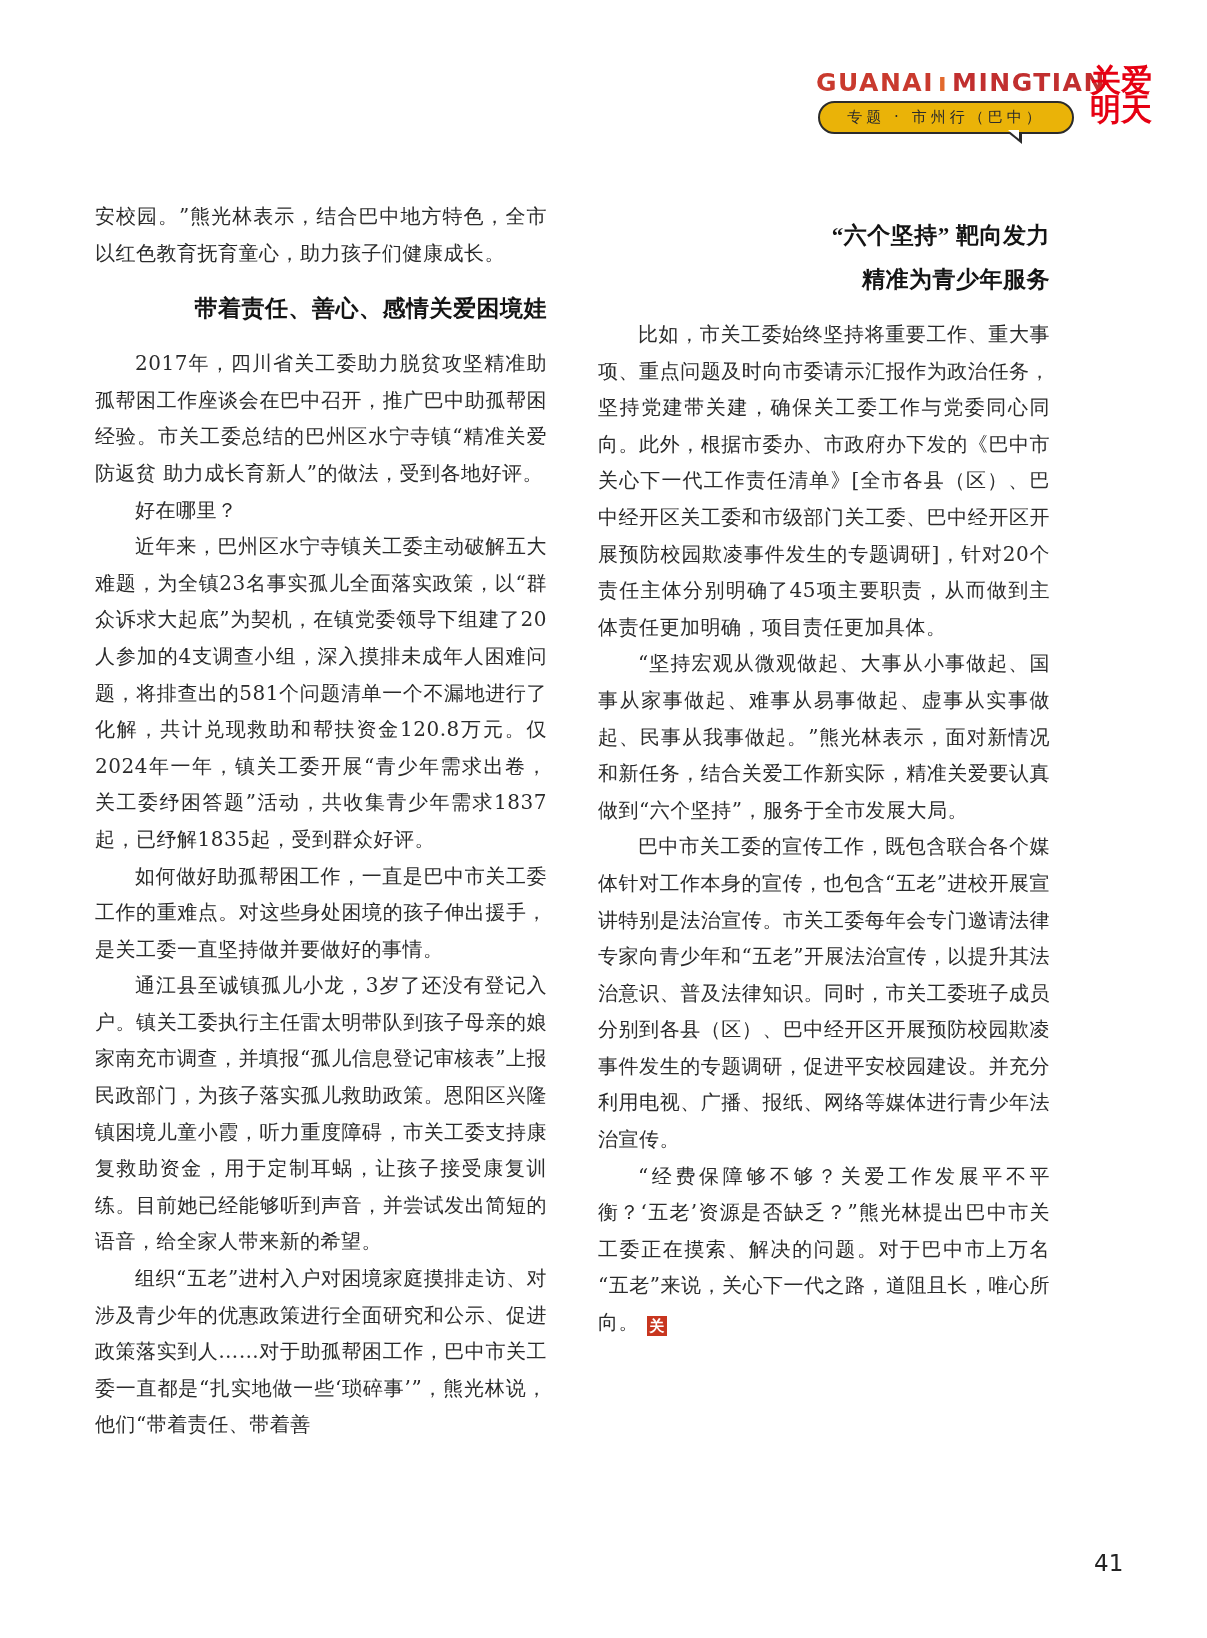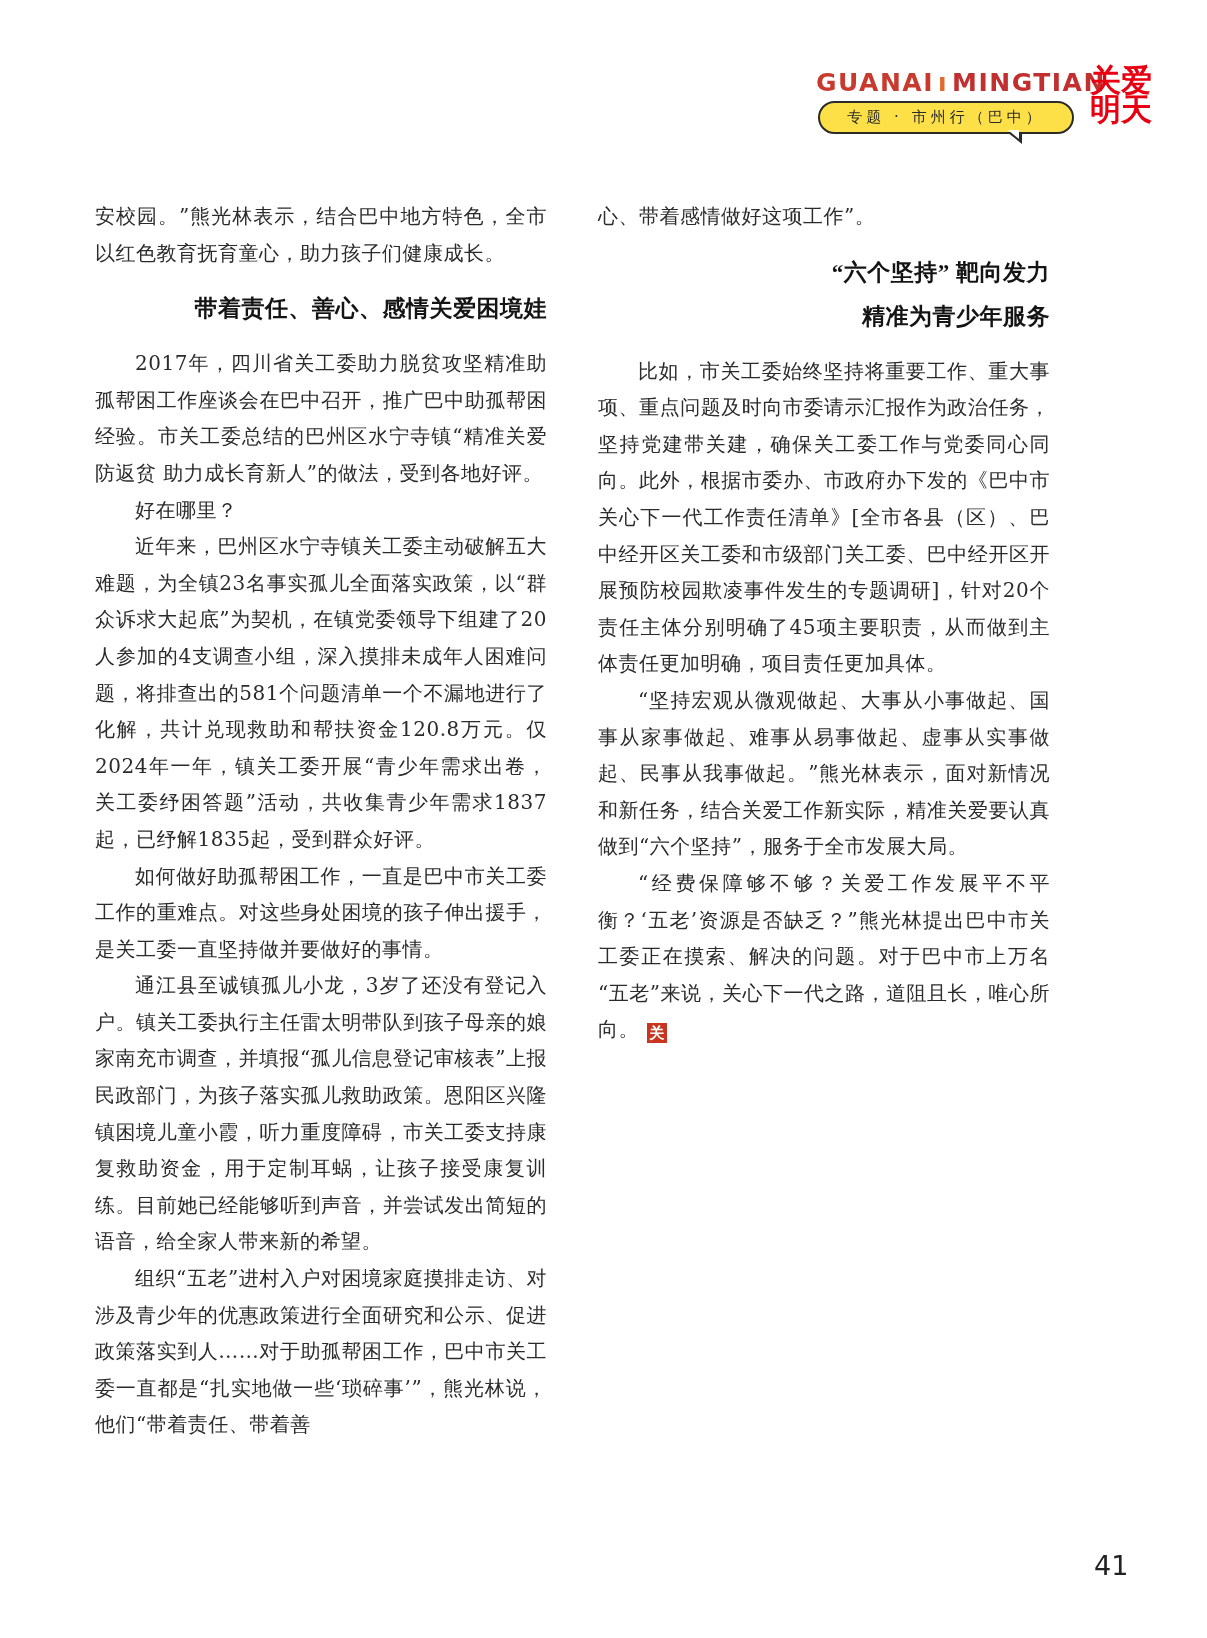--- a/index.html
+++ b/index.html
@@ -20,21 +20,21 @@
   .brand-en .seg-a{color:#c93a2e;}
   .brand-en .seg-sep{color:#e2692d; padding:0 4px; font-weight:700;}
   .brand-en .seg-b{color:#c12f2f;}
 
   .bubble{
     position:absolute; left:818px; top:101px; width:252px; height:29px;
     border:2px solid #2b2b2b; border-radius:17px;
     display:flex; align-items:center; justify-content:center;
     font-family:"DejaVu Sans", sans-serif;
     font-size:15px; letter-spacing:4px; color:#2b2b2b;
-    background:#fde047;
+    background:#eab308;
   }
   .bubble::after{
     content:""; position:absolute; bottom:-12px; right:50px;
     border-style:solid; border-width:12px 0 0 15px;
     border-color:#2b2b2b transparent transparent transparent;
   }
   .bubble::before{
     content:""; position:absolute; bottom:-7px; right:53px; z-index:1;
     border-style:solid; border-width:9px 0 0 11px;
     border-color:#ffffff transparent transparent transparent;
@@ -72,21 +72,21 @@
     display:inline-block; width:20px; height:20px; line-height:20px;
     background:#c8361f; color:#fff; text-align:center;
     font-family:"DejaVu Sans", sans-serif; font-size:15px; font-weight:700;
     margin-left:8px; vertical-align:-2px; text-indent:0;
   }
 
   
   .page-num{
     position:absolute; left:1094px; top:1550px;
     font-family:"DejaVu Sans", sans-serif;
-    font-size:27px; color:#222;
+    font-size:23px; color:#222;
   }
 </style>
 </head>
 <body>
 
 <div class="page">
 
   <div class="brand-en">
     <span class="seg-a">GUANAI</span><span class="seg-sep">ı</span><span class="seg-b">MINGTIAN</span>
   </div>
@@ -107,25 +107,25 @@
     </div>
     <p>2017年，四川省关工委助力脱贫攻坚精准助孤帮困工作座谈会在巴中召开，推广巴中助孤帮困经验。市关工委总结的巴州区水宁寺镇“精准关爱防返贫 助力成长育新人”的做法，受到各地好评。</p>
     <p>好在哪里？</p>
     <p>近年来，巴州区水宁寺镇关工委主动破解五大难题，为全镇23名事实孤儿全面落实政策，以“群众诉求大起底”为契机，在镇党委领导下组建了20人参加的4支调查小组，深入摸排未成年人困难问题，将排查出的581个问题清单一个不漏地进行了化解，共计兑现救助和帮扶资金120.8万元。仅2024年一年，镇关工委开展“青少年需求出卷，关工委纾困答题”活动，共收集青少年需求1837起，已纾解1835起，受到群众好评。</p>
     <p>如何做好助孤帮困工作，一直是巴中市关工委工作的重难点。对这些身处困境的孩子伸出援手，是关工委一直坚持做并要做好的事情。</p>
     <p>通江县至诚镇孤儿小龙，3岁了还没有登记入户。镇关工委执行主任雷太明带队到孩子母亲的娘家南充市调查，并填报“孤儿信息登记审核表”上报民政部门，为孩子落实孤儿救助政策。恩阳区兴隆镇困境儿童小霞，听力重度障碍，市关工委支持康复救助资金，用于定制耳蜗，让孩子接受康复训练。目前她已经能够听到声音，并尝试发出简短的语音，给全家人带来新的希望。</p>
     <p>组织“五老”进村入户对困境家庭摸排走访、对涉及青少年的优惠政策进行全面研究和公示、促进政策落实到人……对于助孤帮困工作，巴中市关工委一直都是“扎实地做一些‘琐碎事’”，熊光林说，他们“带着责任、带着善</p>
   </div>
 
   <div class="col col-right">
-    <p class="lead">心、带着感情做好这项工作”。</p>
     <div class="sec-head">
       <div>“六个坚持” 靶向发力</div>
       <div>精准为青少年服务</div>
     </div>
     <p>比如，市关工委始终坚持将重要工作、重大事项、重点问题及时向市委请示汇报作为政治任务，坚持党建带关建，确保关工委工作与党委同心同向。此外，根据市委办、市政府办下发的《巴中市关心下一代工作责任清单》[全市各县（区）、巴中经开区关工委和市级部门关工委、巴中经开区开展预防校园欺凌事件发生的专题调研]，针对20个责任主体分别明确了45项主要职责，从而做到主体责任更加明确，项目责任更加具体。</p>
     <p>“坚持宏观从微观做起、大事从小事做起、国事从家事做起、难事从易事做起、虚事从实事做起、民事从我事做起。”熊光林表示，面对新情况和新任务，结合关爱工作新实际，精准关爱要认真做到“六个坚持”，服务于全市发展大局。</p>
+    <p>巴中市关工委的宣传工作，既包含联合各个媒体针对工作本身的宣传，也包含“五老”进校开展宣讲特别是法治宣传。市关工委每年会专门邀请法律专家向青少年和“五老”开展法治宣传，以提升其法治意识、普及法律知识。同时，市关工委班子成员分别到各县（区）、巴中经开区开展预防校园欺凌事件发生的专题调研，促进平安校园建设。并充分利用电视、广播、报纸、网络等媒体进行青少年法治宣传。</p>
     <p><span>“经费保障够不够？关爱工作发展平不平衡？‘五老’资源是否缺乏？”熊光林提出巴中市关工委正在摸索、解决的问题。对于巴中市上万名“五老”来说，关心下一代之路，道阻且长，唯心所向。</span><span class="endmark">关</span></p>
   </div>
 
   <div class="page-num">41</div>
 
 </div>
 
 </body></html>

